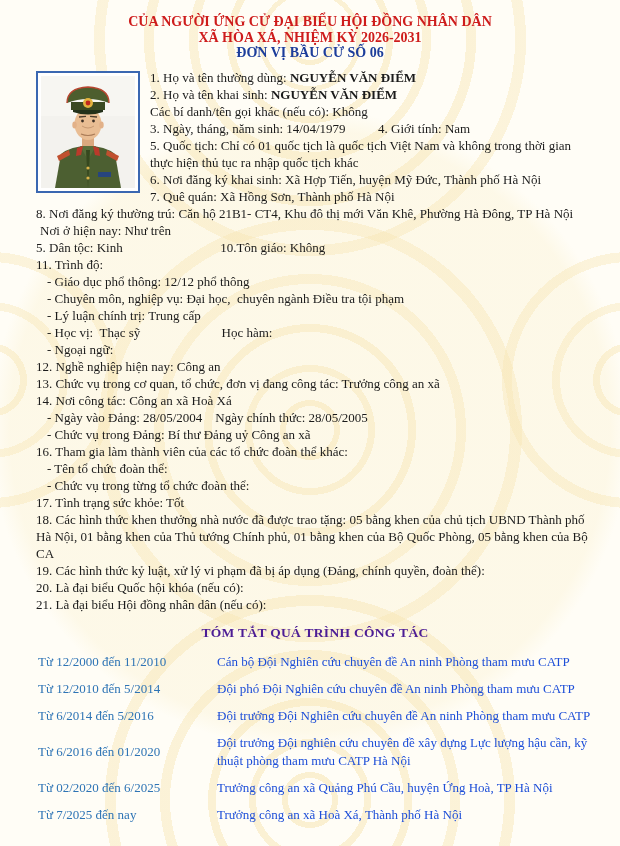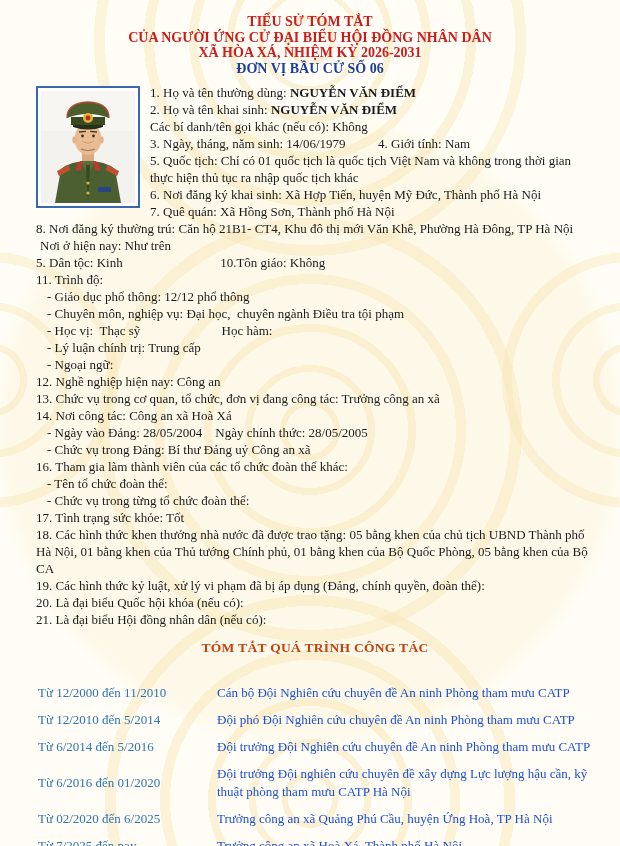--- a/index.html
+++ b/index.html
@@ -34,38 +34,37 @@
     margin:2px 10px 2px 0;
   }
   .photo-frame svg{display:block;width:94px;height:112px;}
   .bio-line{white-space:pre-wrap;}
   .bio-line b{font-weight:bold;}
   .full{clear:none;}
   .sub{padding-left:11px;}
   .indent-small{padding-left:4px;}
   .career{position:relative;margin:12px 28px 0 38px;}
   .career-title{
-    text-align:center;font-weight:bold;font-size:13.5px;color:#c2410c;
-    letter-spacing:.3px;margin-bottom:28px;
+    text-align:center;font-weight:bold;font-size:13.5px;color:#4c1d95;
+    letter-spacing:.3px;margin-bottom:12px;
   }
   .career-grid{
     display:grid;grid-template-columns:169px 1fr;column-gap:10px;row-gap:9px;
     font-size:13px;line-height:18px;align-items:center;
   }
   .period{color:#2e74b5;white-space:pre-wrap;}
   .desc{color:#1d4ed8;white-space:pre-wrap;}
 </style>
 </head>
 <body>
 
 <div class="page">
   <div class="watermark"></div>
 
   <div class="header">
-    <div class="t-red">TIỂU SỬ TÓM TẮT</div>
     <div class="t-red">CỦA NGƯỜI ỨNG CỬ ĐẠI BIỂU HỘI ĐỒNG NHÂN DÂN</div>
     <div class="t-red">XÃ HÒA XÁ, NHIỆM KỲ 2026-2031</div>
     <div class="t-blue">ĐƠN VỊ BẦU CỬ SỐ 06</div>
   </div>
 
   <div class="content">
 
     <div class="photo-frame">
       <svg viewBox="0 0 94 112" xmlns="http://www.w3.org/2000/svg">
         <rect x="0" y="0" width="94" height="112" fill="#f3f2ee"></rect>
@@ -107,33 +106,33 @@
         <path d="M26 27 Q26 12 47 11 Q68 12 68 27" stroke="#b8452f" stroke-width="1.4" fill="none"></path>
 
         <circle cx="47" cy="27" r="5" fill="#e3b23e"></circle>
         <circle cx="47" cy="27" r="2.4" fill="#c1271d"></circle>
       </svg>
     </div>
 
     <div class="bio-line"><span>1. Họ và tên thường dùng: </span><b>NGUYỄN VĂN ĐIỂM</b></div>
     <div class="bio-line"><span>2. Họ và tên khai sinh: </span><b>NGUYỄN VĂN ĐIỂM</b></div>
     <div class="bio-line indent-small">Các bí danh/tên gọi khác (nếu có): Không</div>
-    <div class="bio-line">3. Ngày, tháng, năm sinh: 14/06/1979          4. Giới tính: Nam</div>
+    <div class="bio-line">3. Ngày, tháng, năm sinh: 14/04/1979          4. Giới tính: Nam</div>
     <div class="bio-line">5. Quốc tịch: Chỉ có 01 quốc tịch là quốc tịch Việt Nam và không trong thời gian thực hiện thủ tục ra nhập quốc tịch khác</div>
     <div class="bio-line">6. Nơi đăng ký khai sinh: Xã Hợp Tiến, huyện Mỹ Đức, Thành phố Hà Nội</div>
 
     <div class="bio-line full">7. Quê quán: Xã Hồng Sơn, Thành phố Hà Nội</div>
     <div class="bio-line full">8. Nơi đăng ký thường trú: Căn hộ 21B1- CT4, Khu đô thị mới Văn Khê, Phường Hà Đông, TP Hà Nội</div>
     <div class="bio-line full indent-small">Nơi ở hiện nay: Như trên</div>
     <div class="bio-line full">5. Dân tộc: Kinh                              10.Tôn giáo: Không</div>
     <div class="bio-line full">11. Trình độ:</div>
     <div class="bio-line full sub">- Giáo dục phổ thông: 12/12 phổ thông</div>
     <div class="bio-line full sub">- Chuyên môn, nghiệp vụ: Đại học,  chuyên ngành Điều tra tội phạm</div>
+    <div class="bio-line full sub">- Lý luận chính trị: Trung cấp</div>
     <div class="bio-line full sub">- Học vị:  Thạc sỹ                         Học hàm:</div>
-    <div class="bio-line full sub">- Lý luận chính trị: Trung cấp</div>
     <div class="bio-line full sub">- Ngoại ngữ:</div>
     <div class="bio-line full">12. Nghề nghiệp hiện nay: Công an</div>
     <div class="bio-line full">13. Chức vụ trong cơ quan, tổ chức, đơn vị đang công tác: Trưởng công an xã</div>
     <div class="bio-line full">14. Nơi công tác: Công an xã Hoà Xá</div>
     <div class="bio-line full sub">- Ngày vào Đảng: 28/05/2004    Ngày chính thức: 28/05/2005</div>
     <div class="bio-line full sub">- Chức vụ trong Đảng: Bí thư Đảng uỷ Công an xã</div>
     <div class="bio-line full">16. Tham gia làm thành viên của các tổ chức đoàn thể khác:</div>
     <div class="bio-line full sub">- Tên tổ chức đoàn thể:</div>
     <div class="bio-line full sub">- Chức vụ trong từng tổ chức đoàn thể:</div>
     <div class="bio-line full">17. Tình trạng sức khỏe: Tốt</div>

